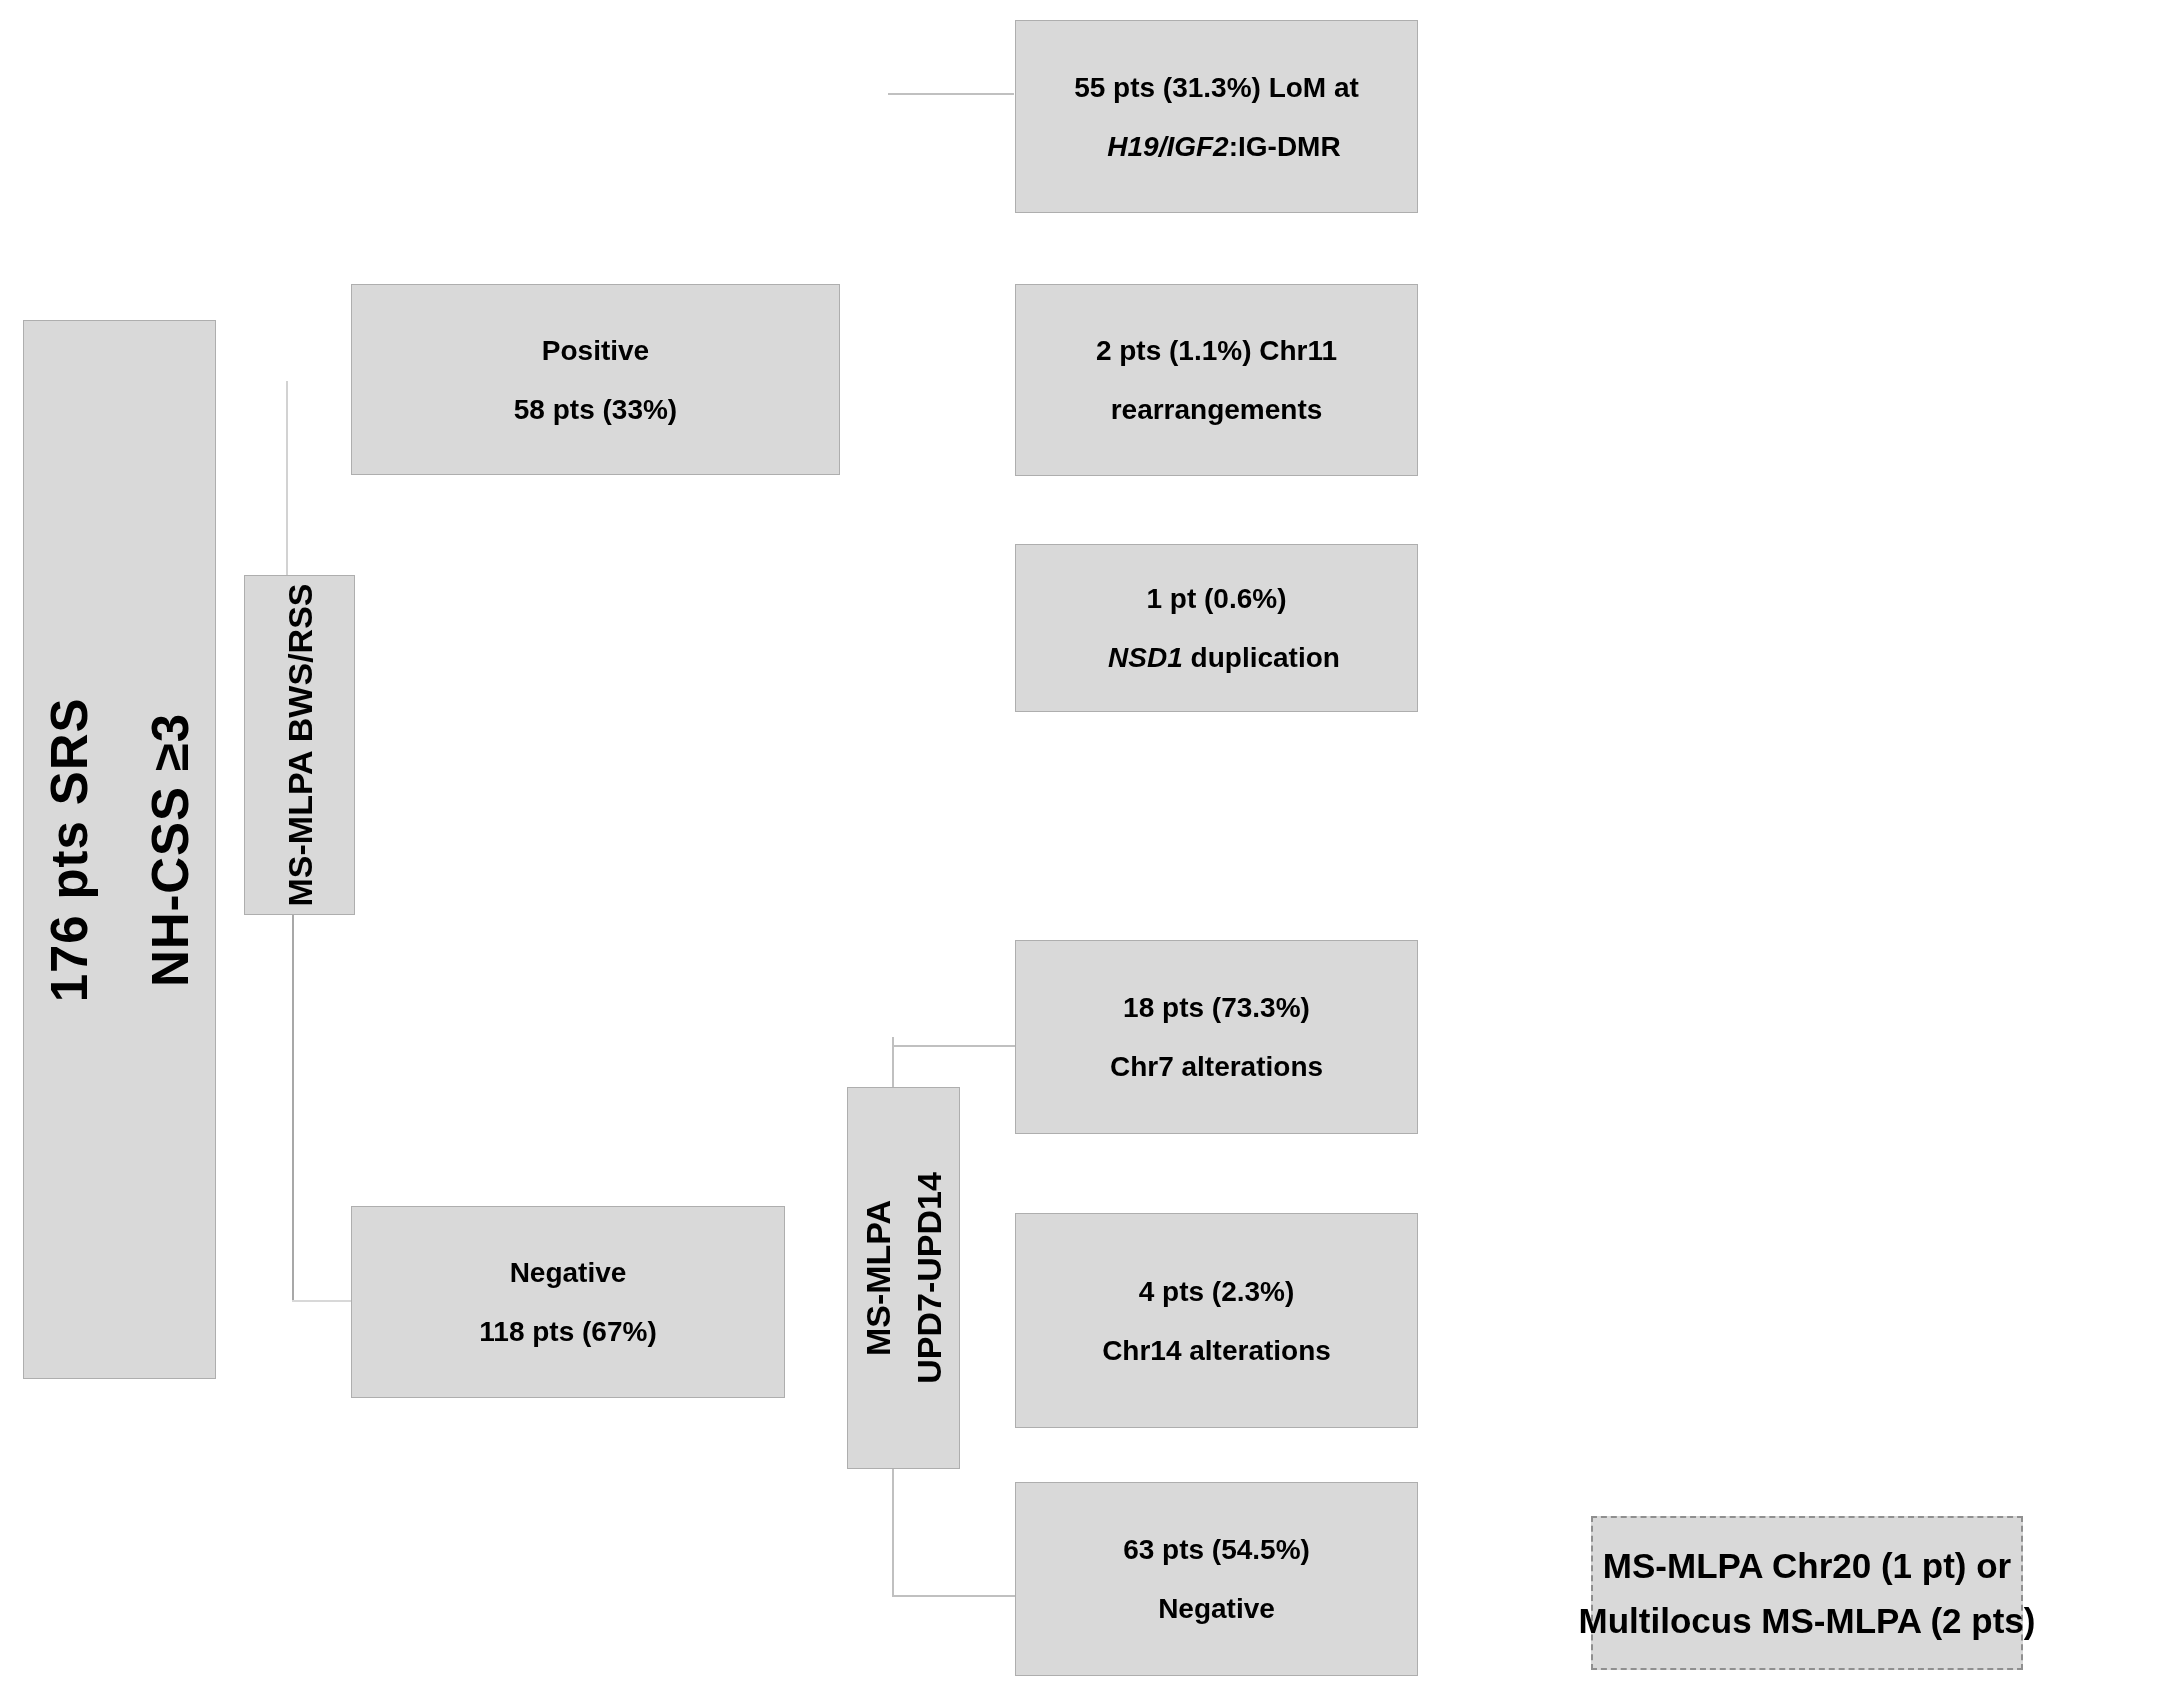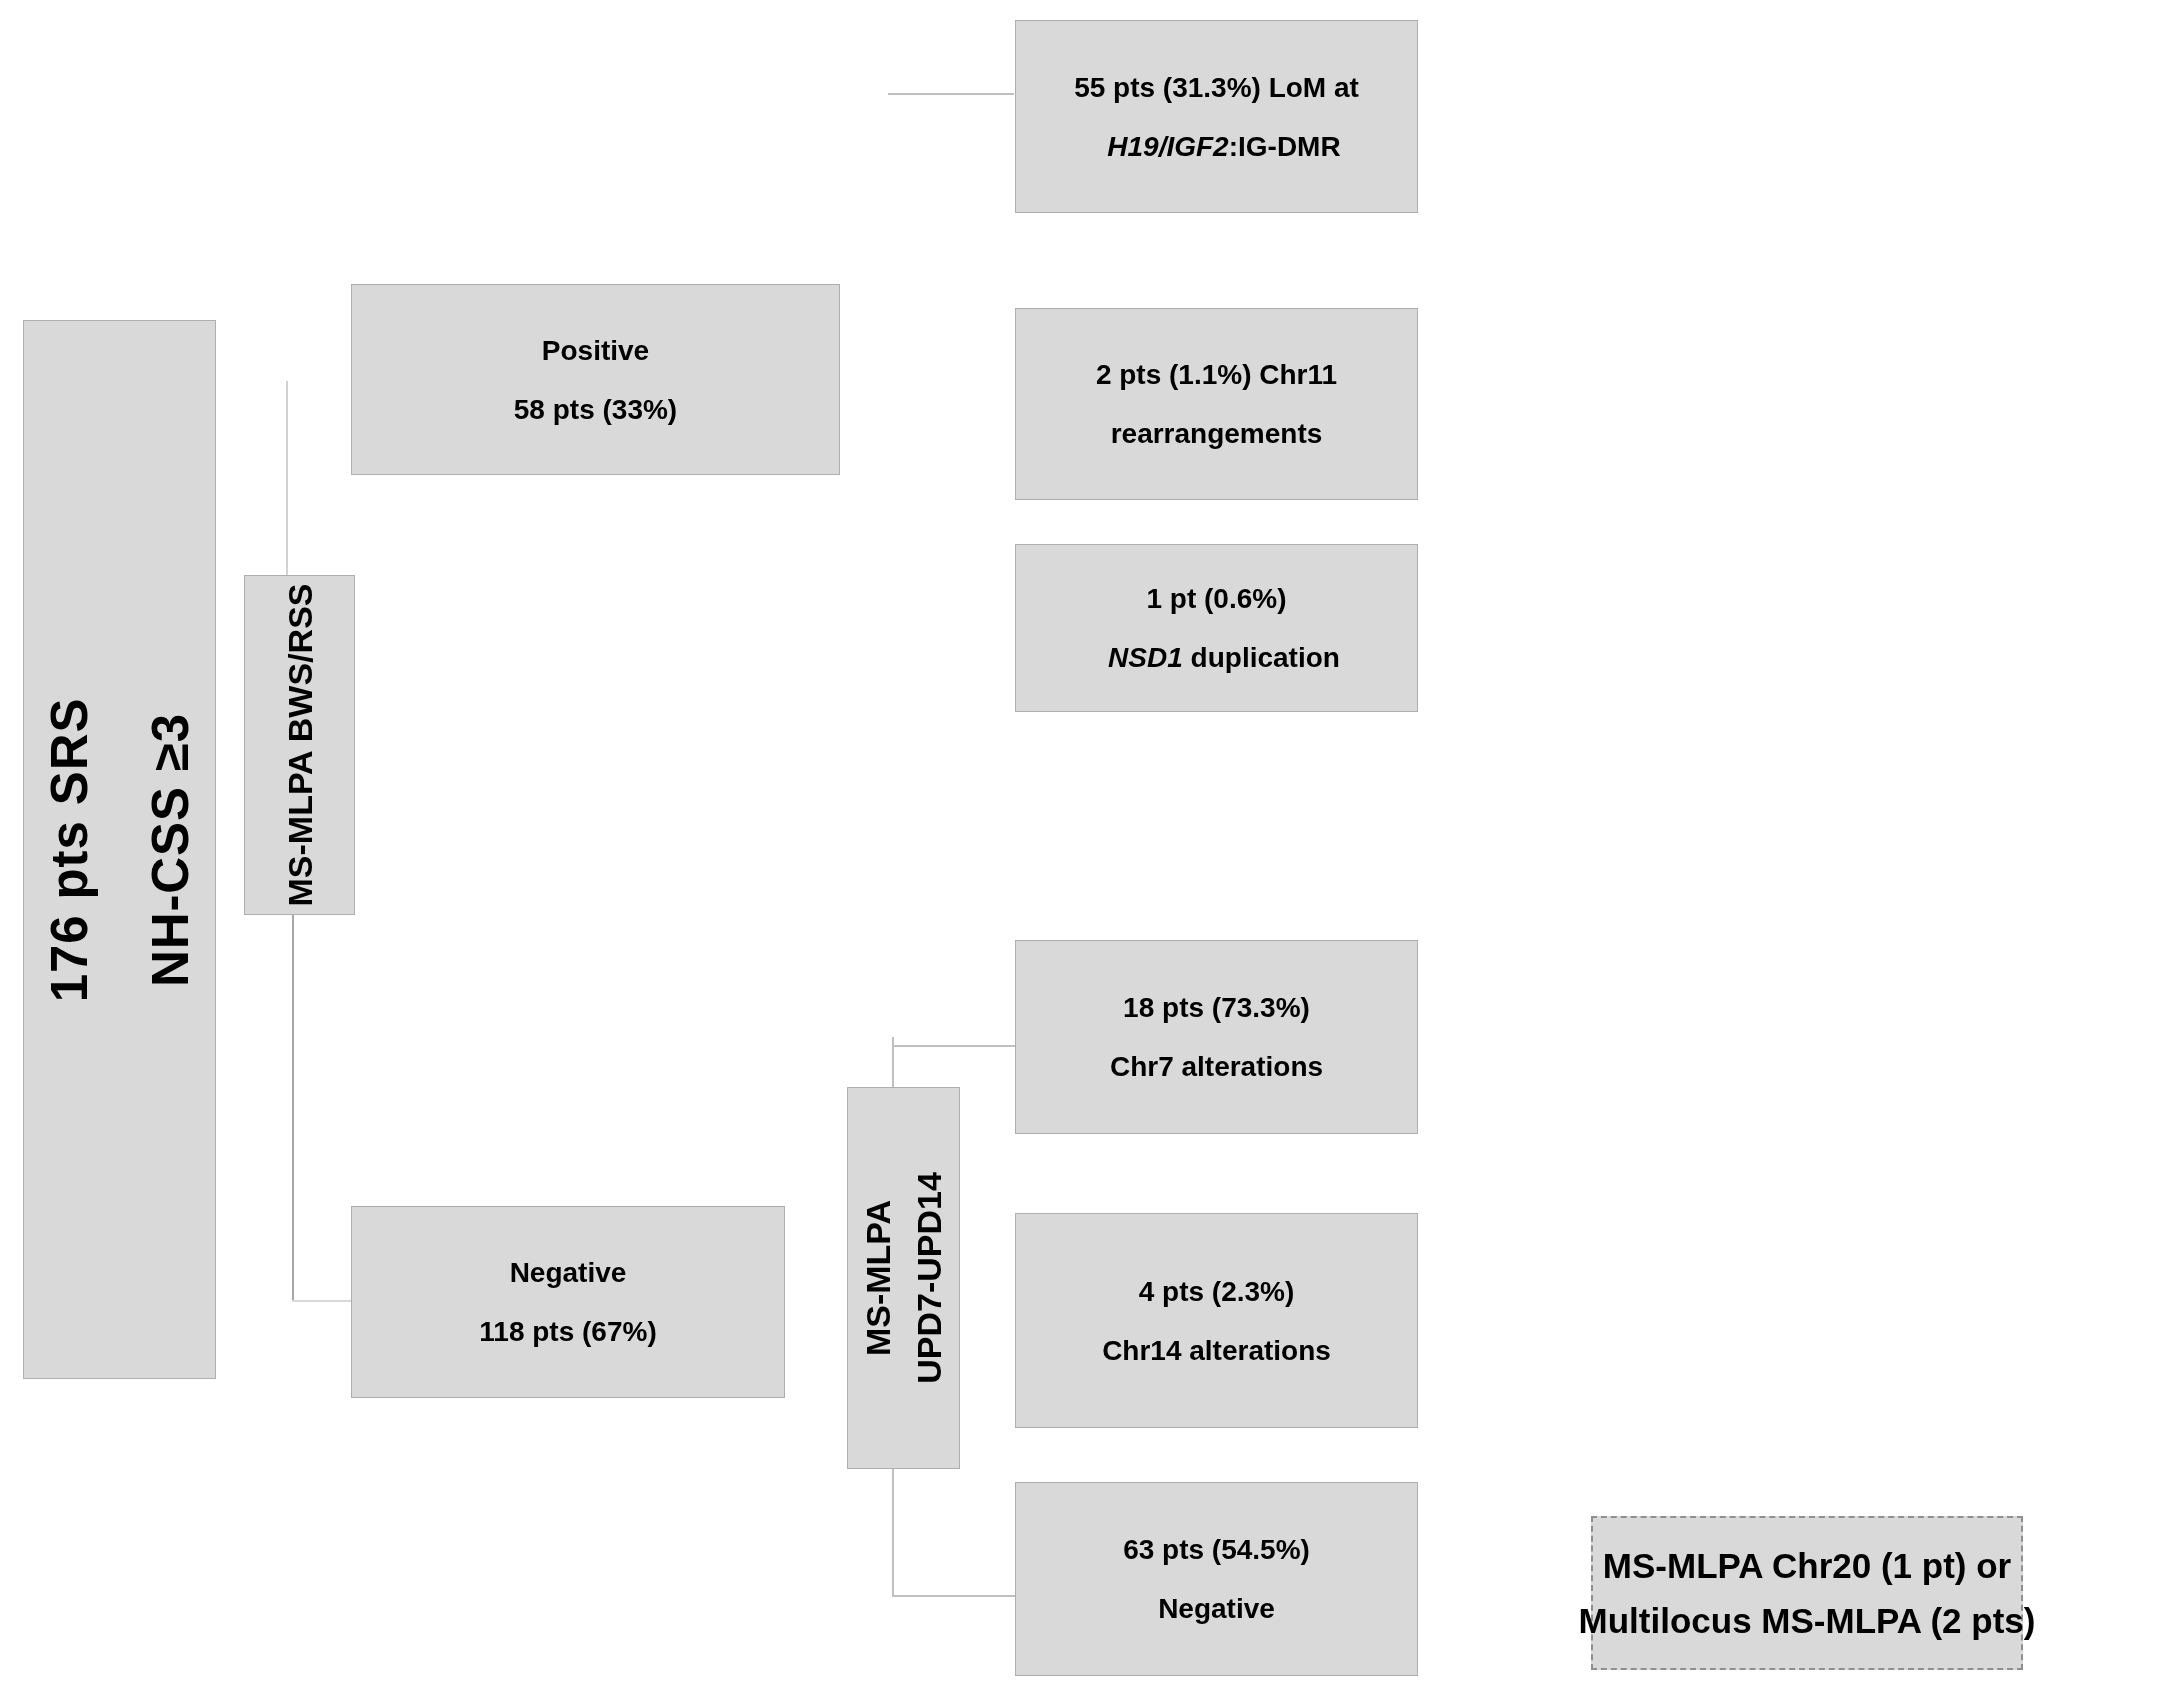--- a/index.html
+++ b/index.html
@@ -42,21 +42,21 @@
   .conn { position: absolute; background: #c0c0c0; }
   .it { font-style: italic; margin-left: 15px; }
 
   
   #root      { left: 23px;   top: 320px;  width: 193px; height: 1059px; }
   #bws-label { left: 244px;  top: 575px;  width: 111px; height: 340px;  }
   #positive  { left: 351px;  top: 284px;  width: 489px; height: 191px;  }
   #negative  { left: 351px;  top: 1206px; width: 434px; height: 192px;  }
   #upd-label { left: 847px;  top: 1087px; width: 113px; height: 382px;  }
   #lom       { left: 1015px; top: 20px;   width: 403px; height: 193px;  }
-  #chr11     { left: 1015px; top: 284px;  width: 403px; height: 192px; margin-top: 24px;  }
+  #chr11     { left: 1015px; top: 284px;  width: 403px; height: 192px;  }
   #nsd1      { left: 1015px; top: 544px;  width: 403px; height: 168px;  }
   #chr7      { left: 1015px; top: 940px; width: 403px; height: 194px;  }
   #chr14     { left: 1015px; top: 1213px; width: 403px; height: 215px;  }
   #neg96     { left: 1015px; top: 1482px; width: 403px; height: 194px;  }
   #note      { left: 1591px; top: 1516px; width: 432px; height: 154px; justify-content: center;  }
 
   #conn-lom-h   { left: 888px; top: 93px;  width: 126px; height: 1.8px; }
   #conn-pos-v   { left: 286px;  top: 381px;  width: 1.8px;   height: 194px; background:#d2d2d2; }
   #conn-neg-v   { left: 292px;  top: 915px; width: 1.8px;   height: 387px; background:#a8a8a8; }
   #conn-neg-h   { left: 292px;  top: 1300px; width: 61px;  height: 1.8px; background:#d8d8d8; }

